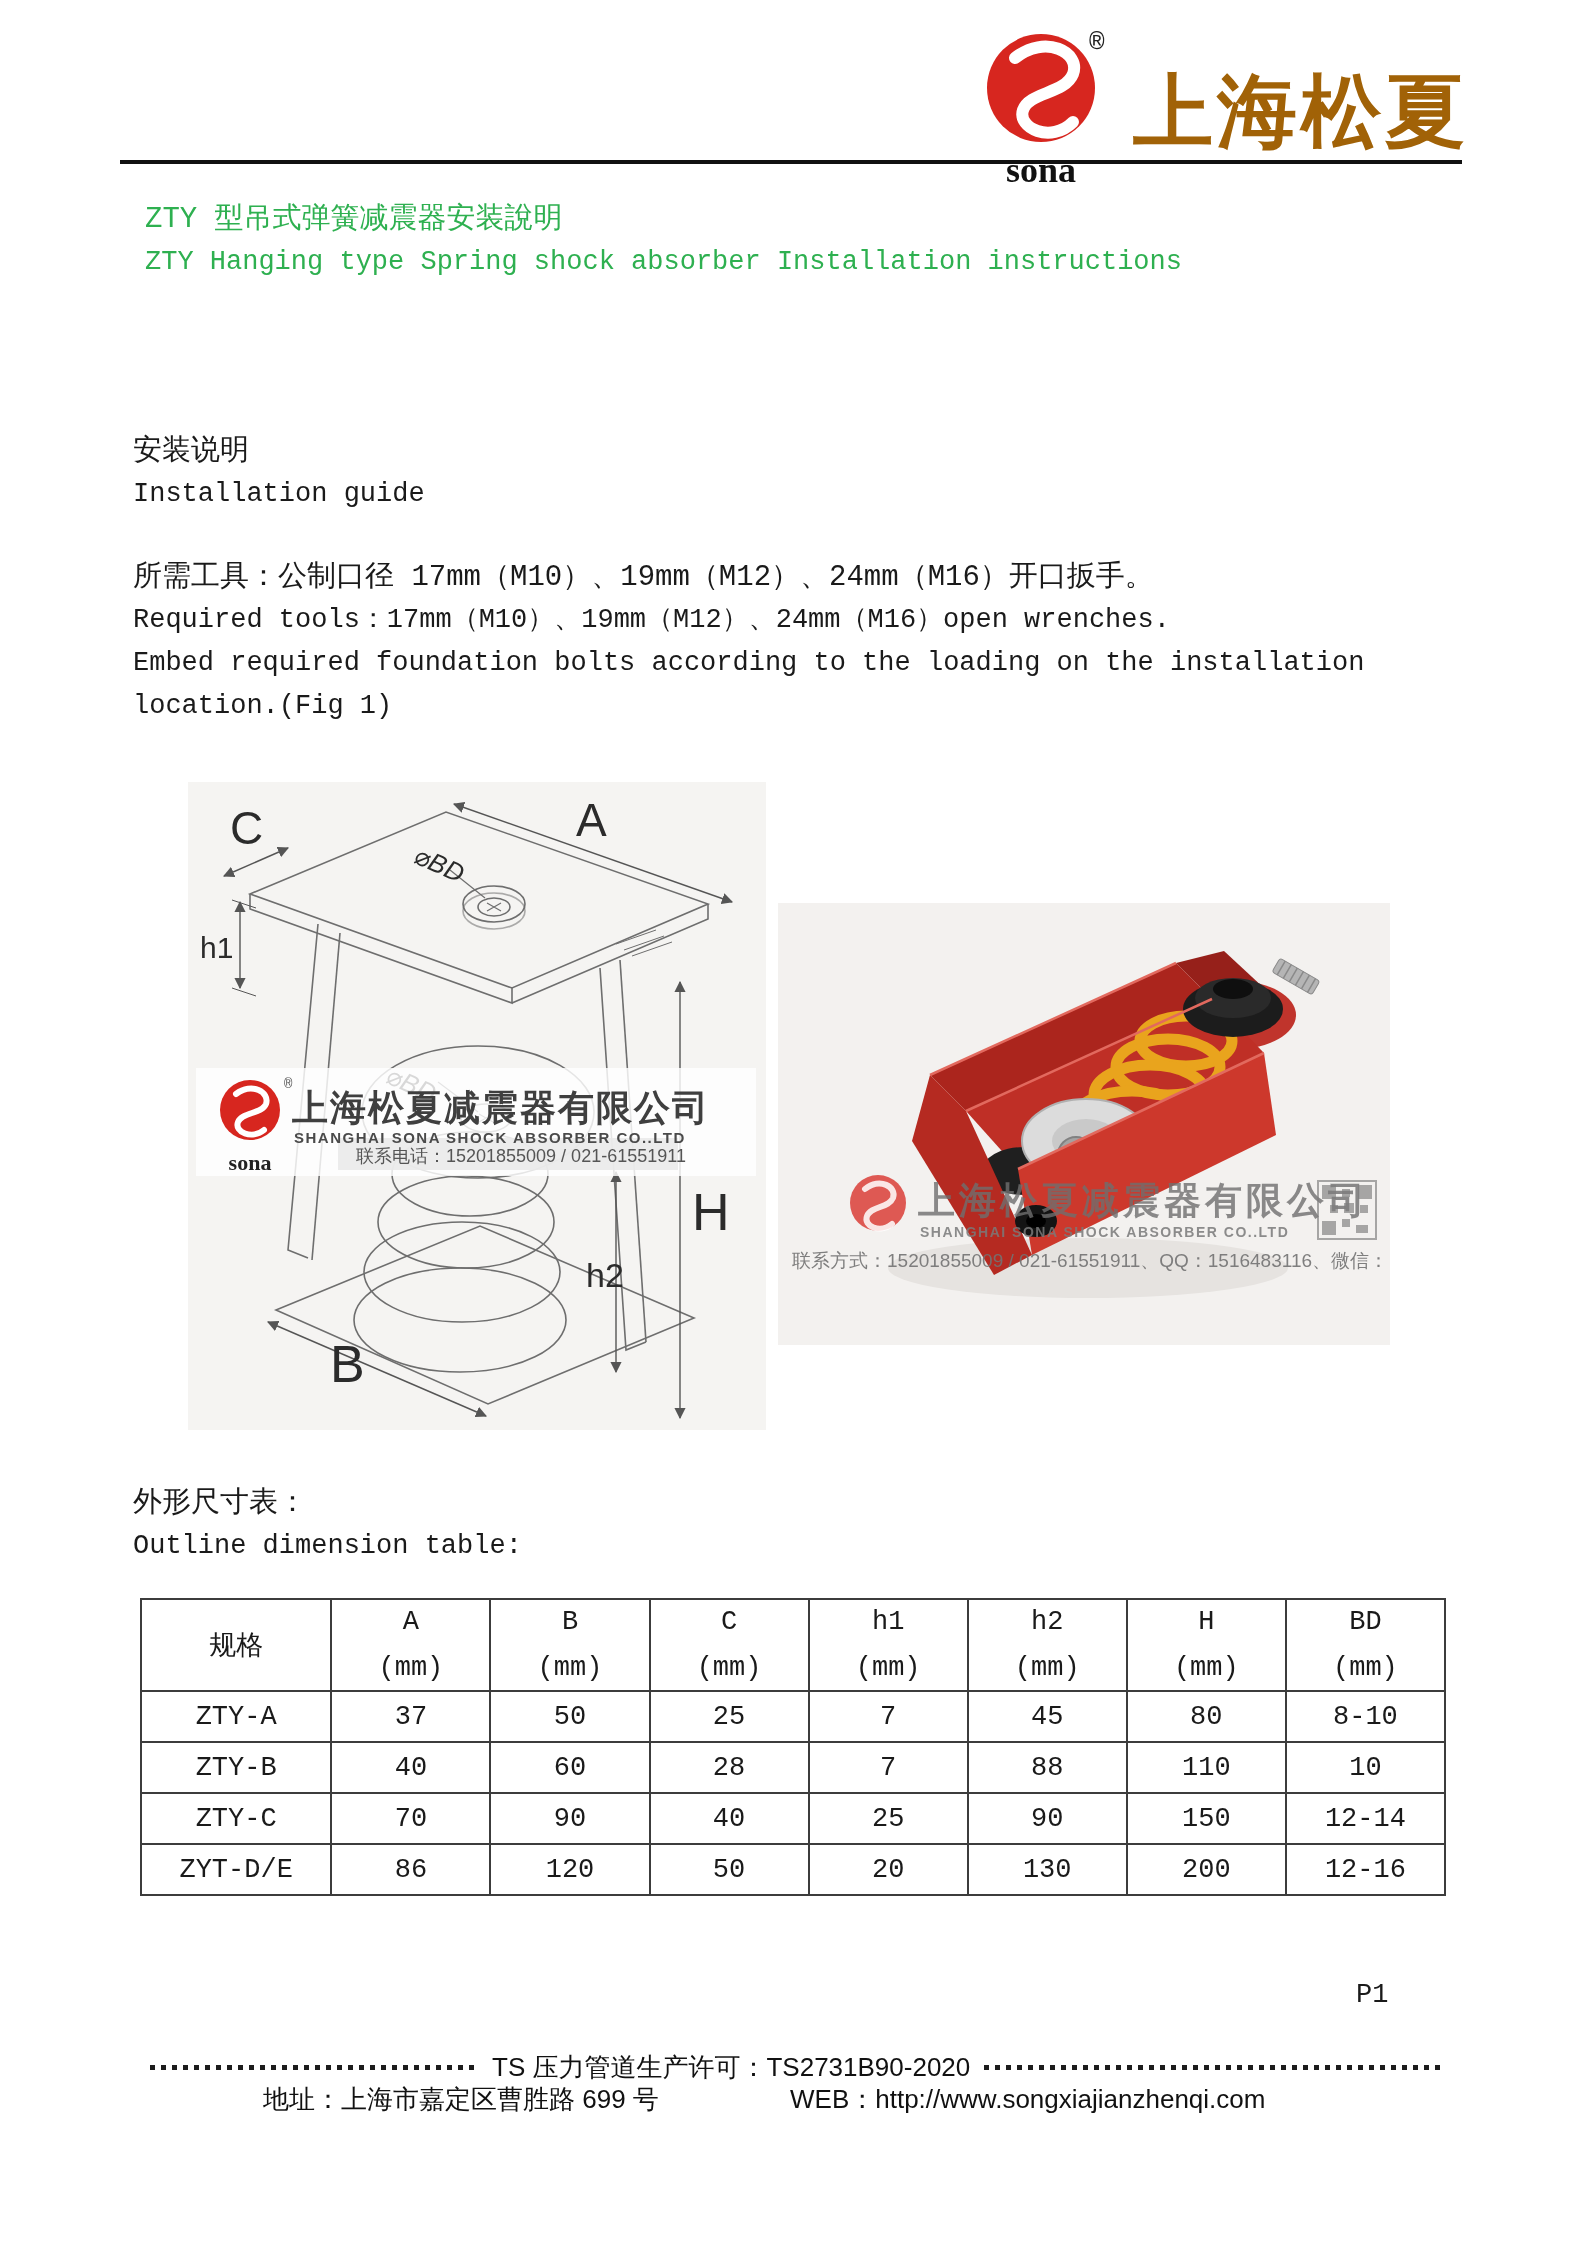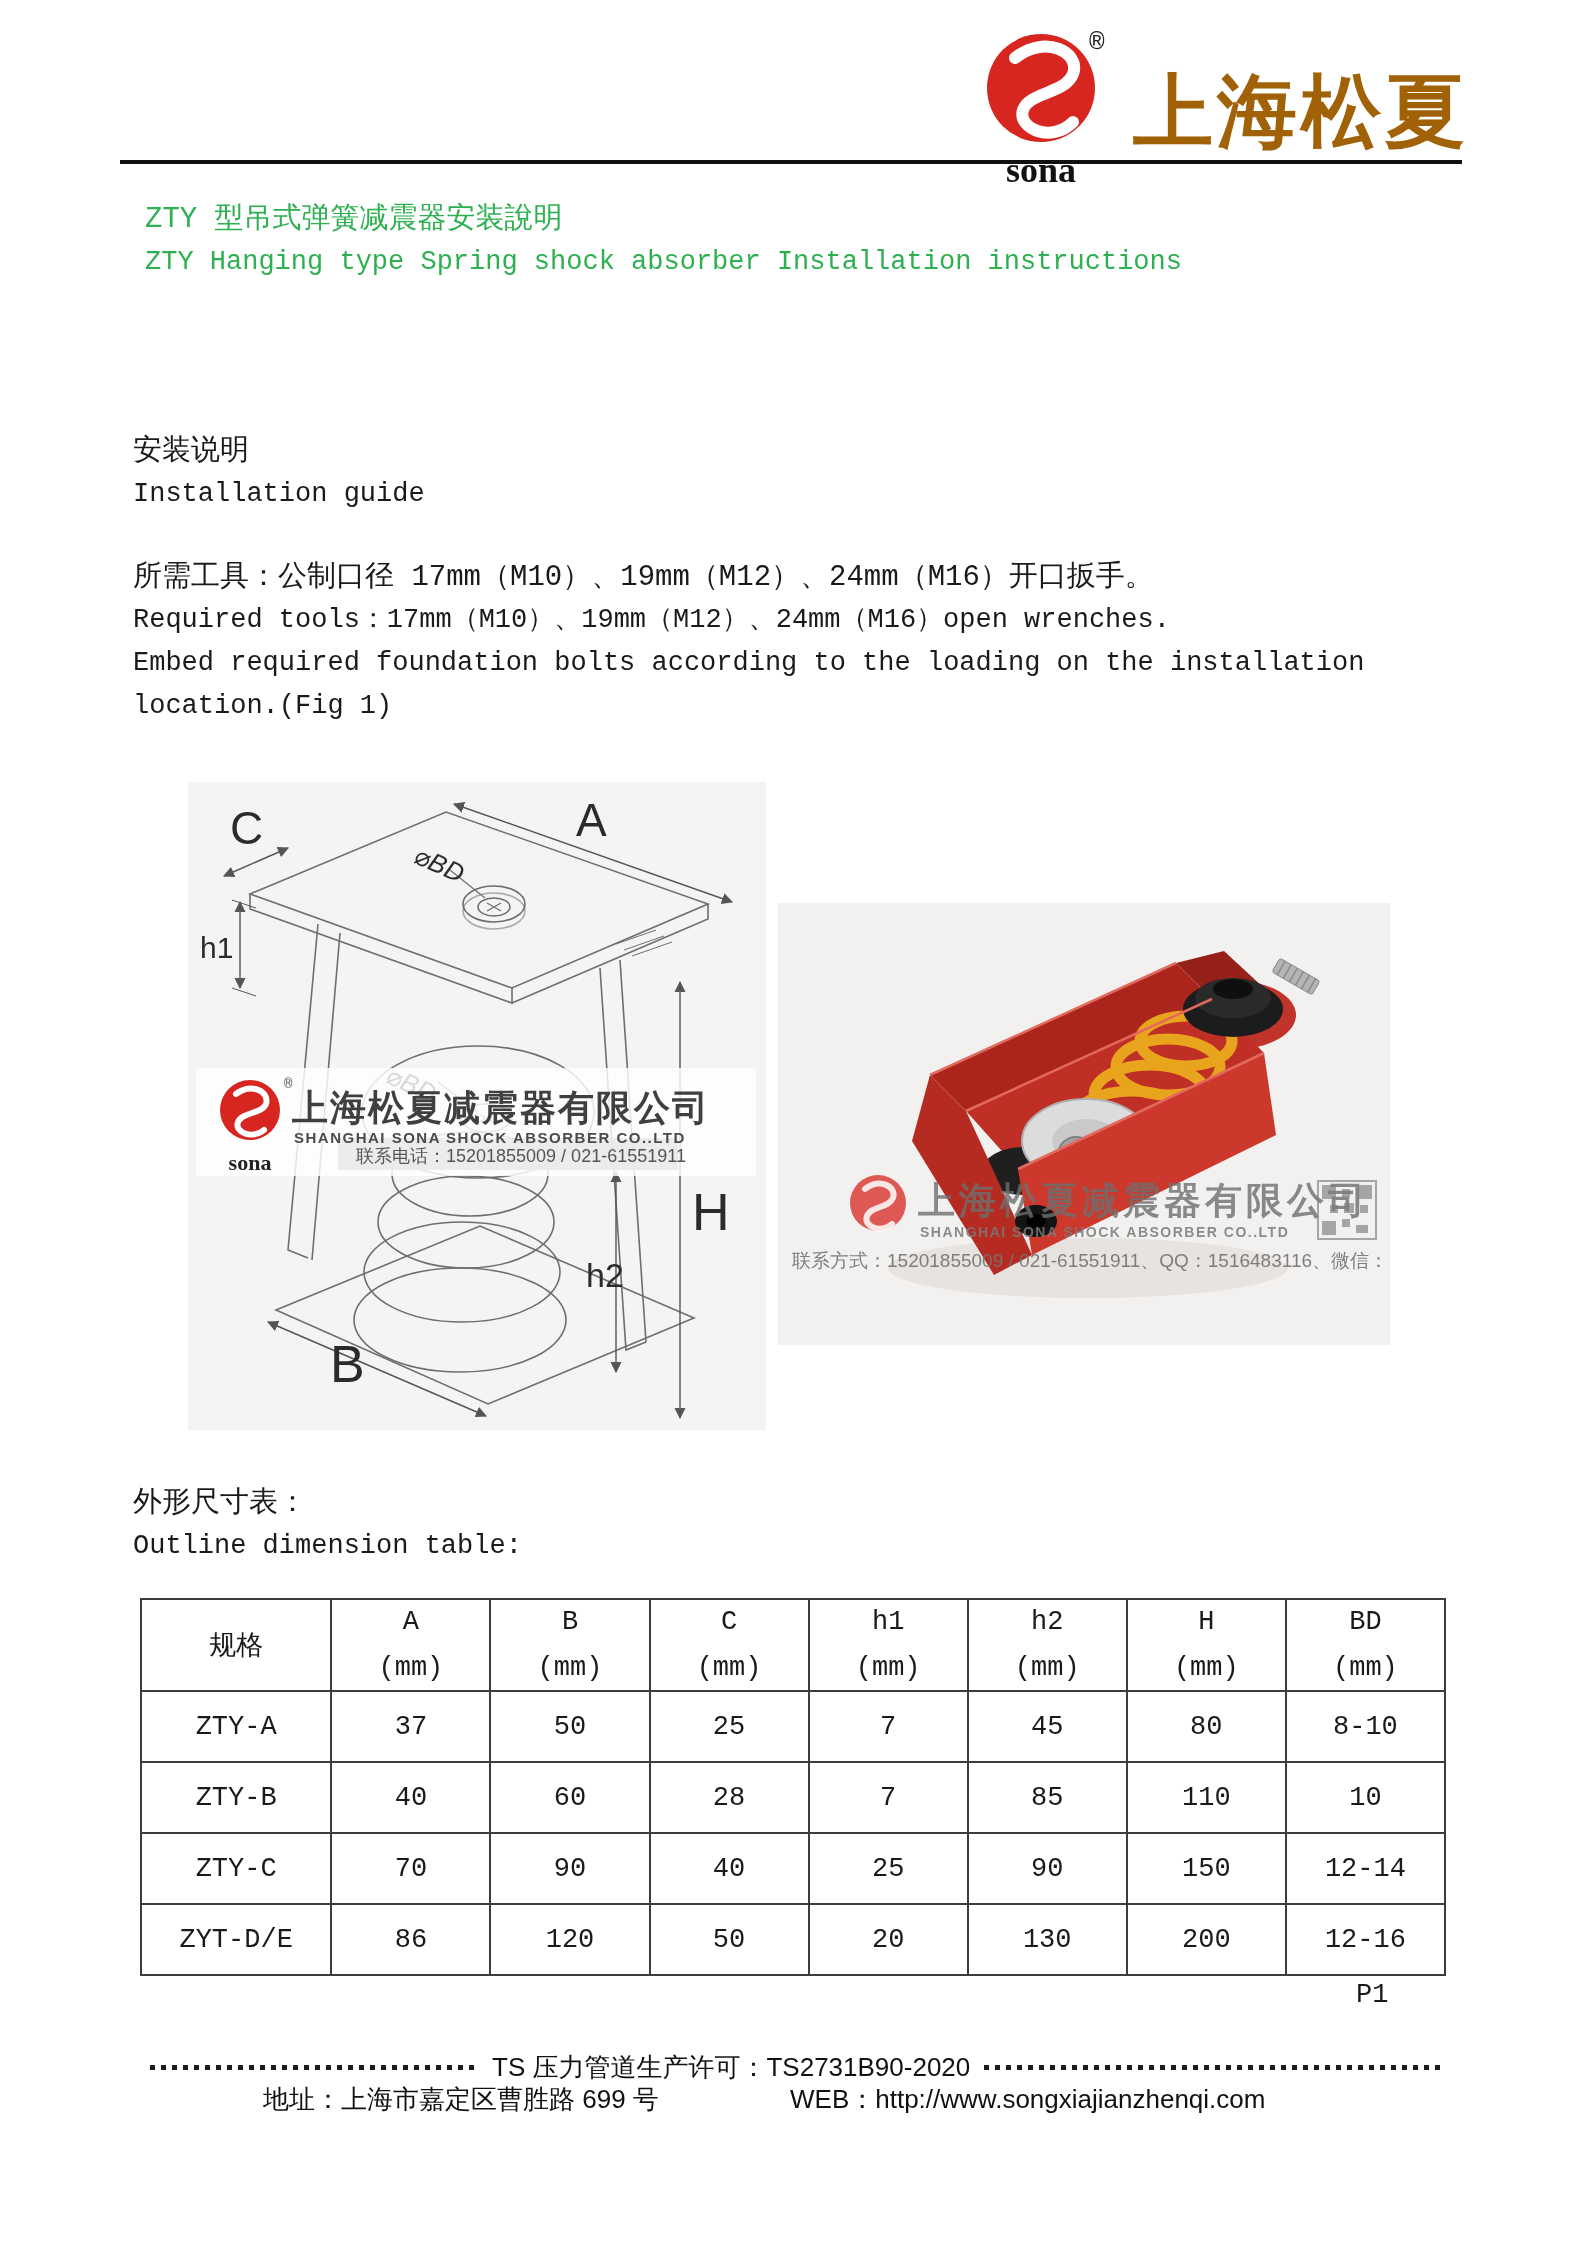--- a/index.html
+++ b/index.html
@@ -32,21 +32,21 @@
   
   .dimtable {
     left:140px; top:1598px; width:1306px;
     border-collapse:collapse; table-layout:fixed;
   }
   .dimtable th, .dimtable td {
     border:2px solid #3c3c3c; text-align:center; vertical-align:middle;
     font-weight:400; font-size:27px; color:#1a1a1a; padding:0;
   }
   .dimtable thead tr { height:92px; }
-  .dimtable tbody tr { height:71px;border-radius:24px; }
+  .dimtable tbody tr { height:51px;border-radius:24px; }
   .dimtable col.spec { width:14.6%; }
   .hdr-unit { margin-top:16px; }
 
   
   .pagenum { left:1356px; top:1980px; font-size:27px; }
   .ts-row {
     left:150px; right:146px; top:2050px; display:flex; align-items:center;
     font-family:"Liberation Sans","DejaVu Sans",sans-serif; font-size:26px; color:#111;text-align:right;
   }
   .dots {
@@ -292,21 +292,21 @@
         <td>45</td>
         <td>80</td>
         <td>8-10</td>
       </tr>
       <tr>
         <td>ZTY-B</td>
         <td>40</td>
         <td>60</td>
         <td>28</td>
         <td>7</td>
-        <td>85</td>
+        <td>88</td>
         <td>110</td>
         <td>10</td>
       </tr>
       <tr>
         <td>ZTY-C</td>
         <td>70</td>
         <td>90</td>
         <td>40</td>
         <td>25</td>
         <td>90</td>

